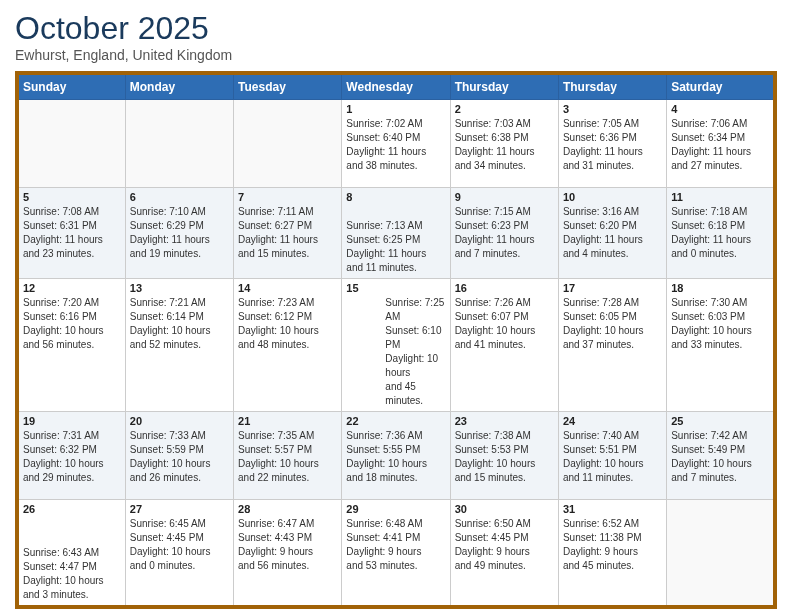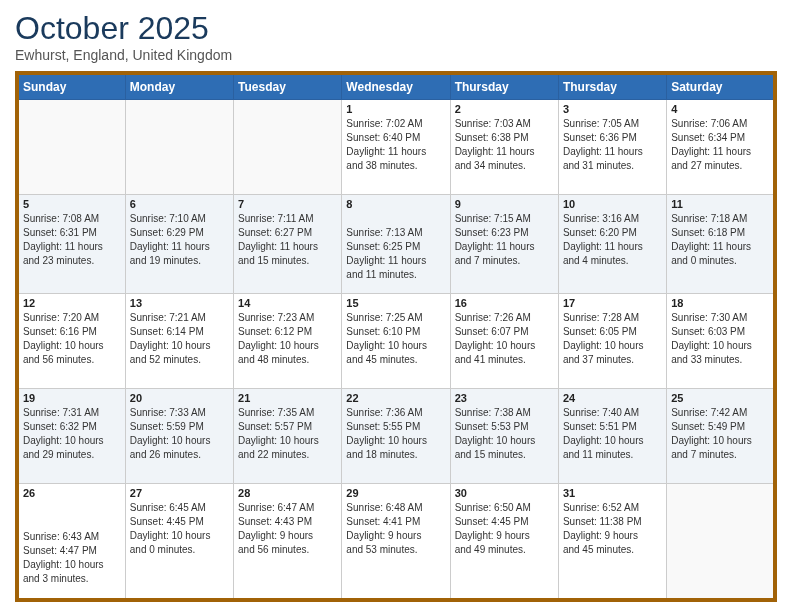--- a/index.html
+++ b/index.html
@@ -226,21 +226,21 @@
           </td>
           <td>
             <div class="day-number">14</div>
             <div class="day-info" style="white-space: pre-line;">Sunrise: 7:23 AM
 Sunset: 6:12 PM
 Daylight: 10 hours
 and 48 minutes.</div>
           </td>
           <td>
             <div class="day-number">15</div>
-            <div class="day-info" style="white-space: pre-line;">Sunrise: 7:25 AM
+            <div class="day-info" style="white-space: pre-line; margin-left: 39px;">Sunrise: 7:25 AM
 Sunset: 6:10 PM
 Daylight: 10 hours
 and 45 minutes.</div>
           </td>
           <td>
             <div class="day-number">16</div>
             <div class="day-info" style="white-space: pre-line;">Sunrise: 7:26 AM
 Sunset: 6:07 PM
 Daylight: 10 hours
 and 41 minutes.</div>

